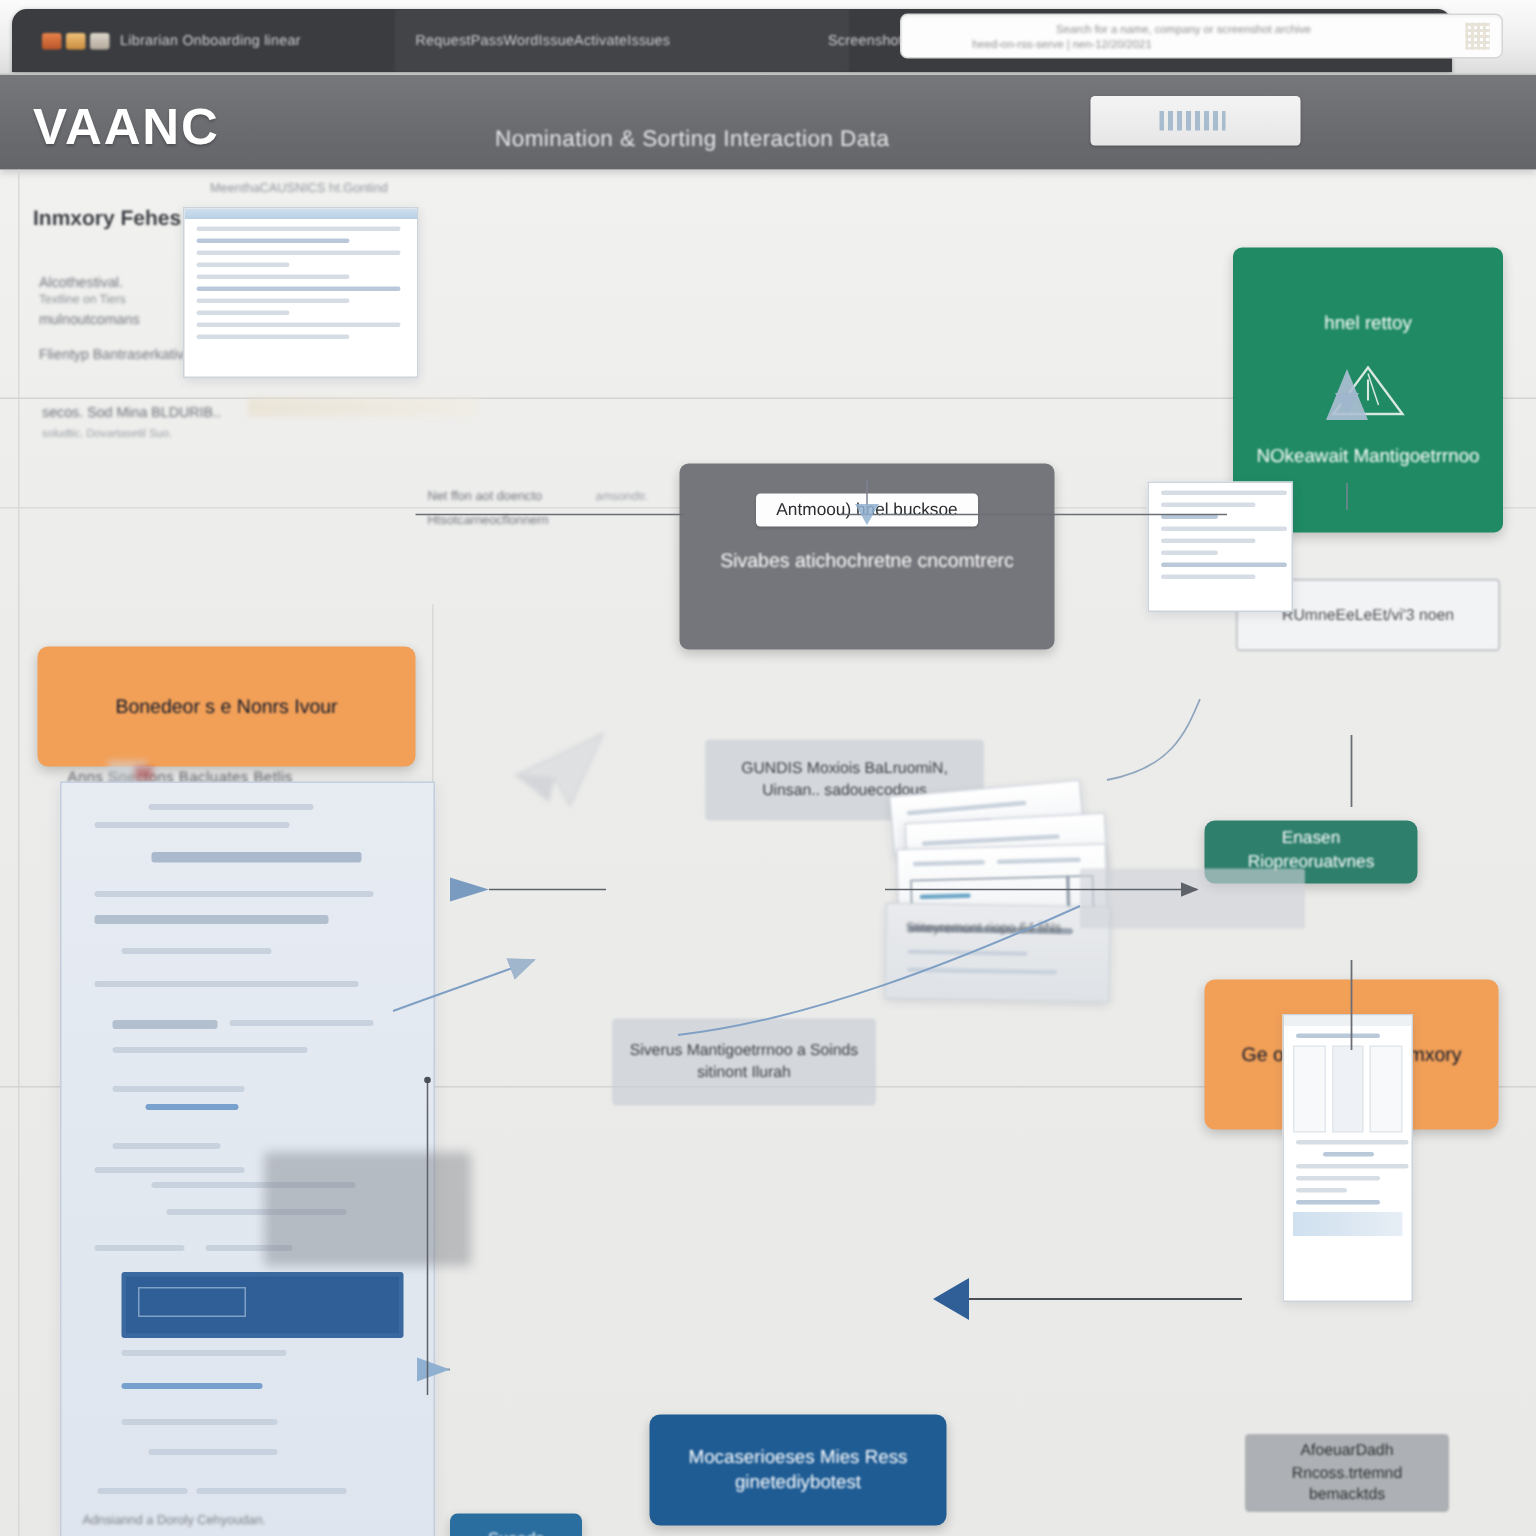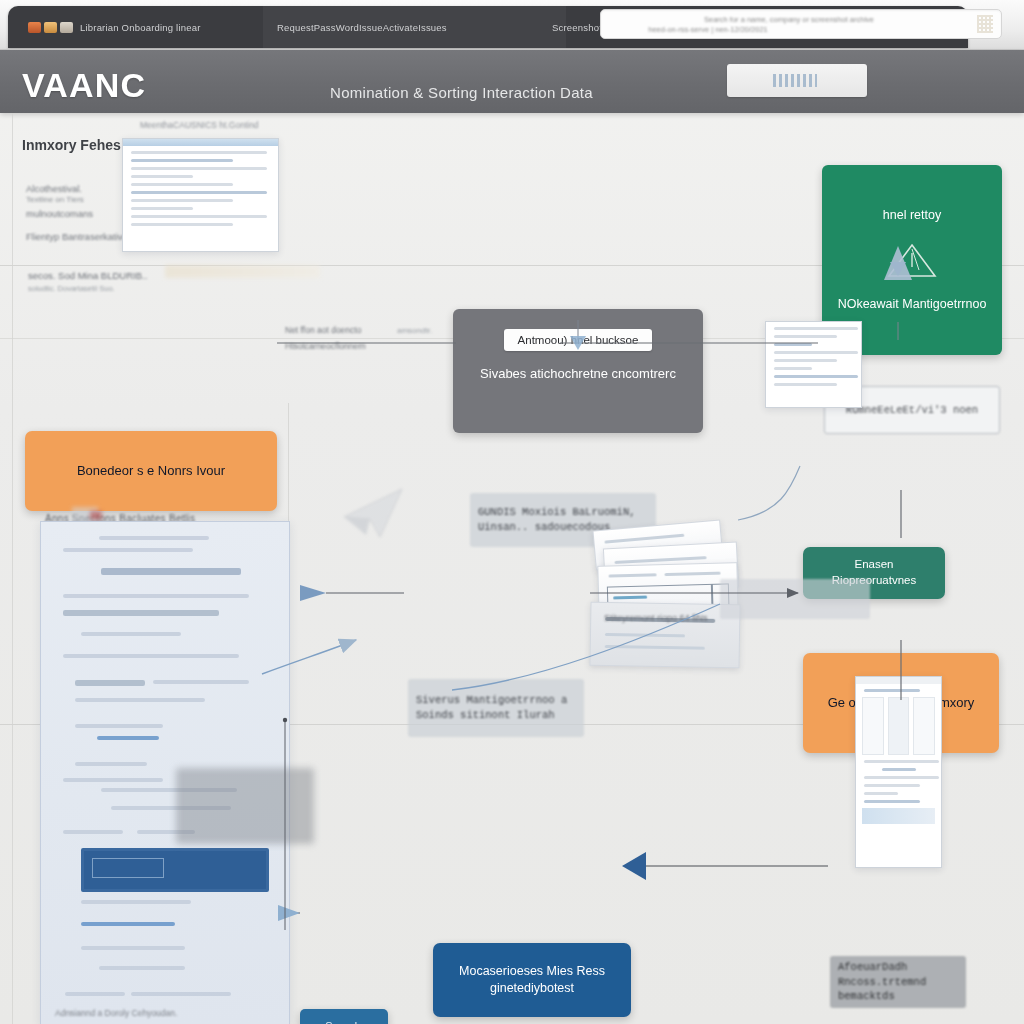--- a/index.html
+++ b/index.html
@@ -117,35 +117,35 @@
   .node-green{background:#1f8a63;color:#ffffff;}
   .node-teal{background:#2e7f6c;color:#ffffff;}
   .node-blue{background:#1f5c94;color:#ffffff;}
   .node-darkgray{background:#75767b;color:#ffffff;}
   .node-bluesm{background:#2a6ea0;color:#eaf2f9;}
 
   .n-orange1{left:25px;top:318px;width:252px;height:80px;font-size:13px;}
   .n-orange2{left:803px;top:540px;width:196px;height:100px;font-size:13px;}
   .n-green{left:822px;top:52px;width:180px;height:190px;border-radius:6px;
            justify-content:flex-start;padding-top:42px;gap:16px;font-size:12.5px;}
-  .n-teal{left:803px;top:434px;width:142px;height:52px;font-size:11.5px;}
+  .n-teal{left:803px;top:434px;width:142px;height:42px;font-size:11.5px;}
   .n-blue{left:433px;top:830px;width:198px;height:74px;font-size:12.5px;}
   .n-bluesm{left:300px;top:896px;width:88px;height:35px;font-size:11px;border-radius:5px;}
   .n-darkgray{left:453px;top:196px;width:250px;height:124px;border-radius:6px;
               justify-content:flex-start;padding-top:20px;gap:14px;font-size:13px;}
 
   .pill{background:#fdfdfd;color:#2b2c30;border-radius:3px;
         padding:5px 14px;font-size:11.5px;filter:blur(.5px);
         box-shadow:0 1px 2px rgba(0,0,0,.18);white-space:nowrap;}
 
   
   .flab{position:absolute;border-radius:3px;display:flex;flex-direction:column;
-        align-items:center;justify-content:center;text-align:left;
+        align-items:center;justify-content:center;text-align:center;
         font-size:10.5px;line-height:1.4;filter:blur(.8px);box-sizing:border-box;
-        padding:4px 8px;font-family:Liberation Mono, monospace;}
+        padding:4px 8px;}
   .flab.outline{background:rgba(244,245,246,.78);border:1px solid #b6bac0;color:#4a4d53;}
   .flab.soft{background:rgba(203,208,214,.7);color:#3d4047;}
 
   .f-kum{left:824px;top:273px;width:176px;height:48px;}
   .f-sund{left:470px;top:380px;width:186px;height:54px;}
   .f-bluenotes{left:408px;top:566px;width:176px;height:58px;}
   .f-msgs{left:720px;top:466px;width:150px;height:40px;
           background:rgba(206,210,216,.62);color:#3f4247;border-radius:2px;}
   .f-alert{left:830px;top:843px;width:136px;height:52px;
            background:rgba(160,163,168,.82);color:#2e3033;}

